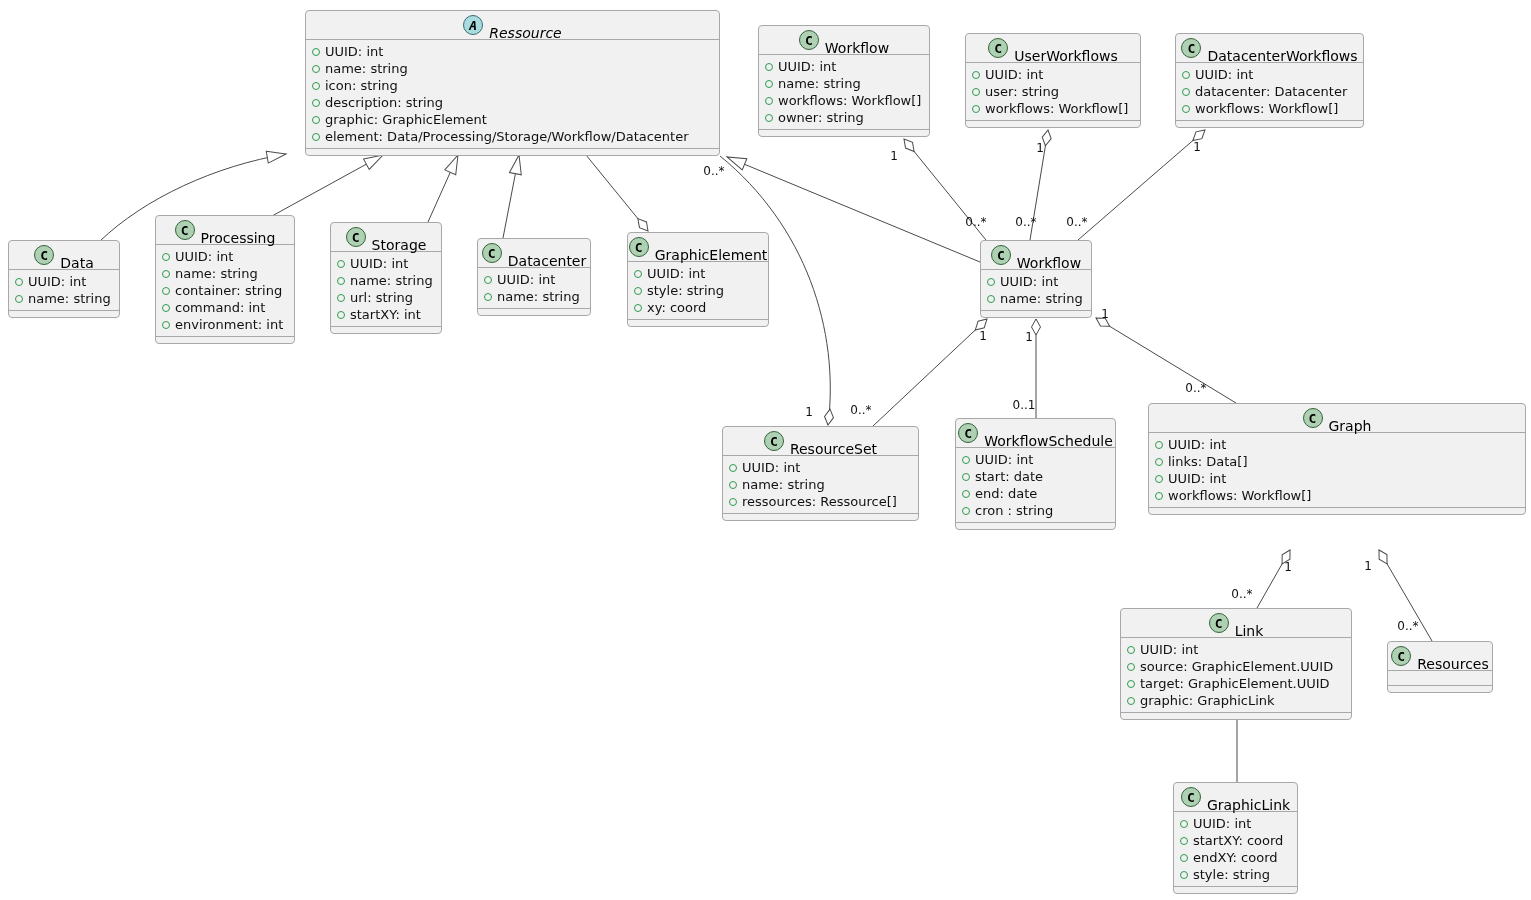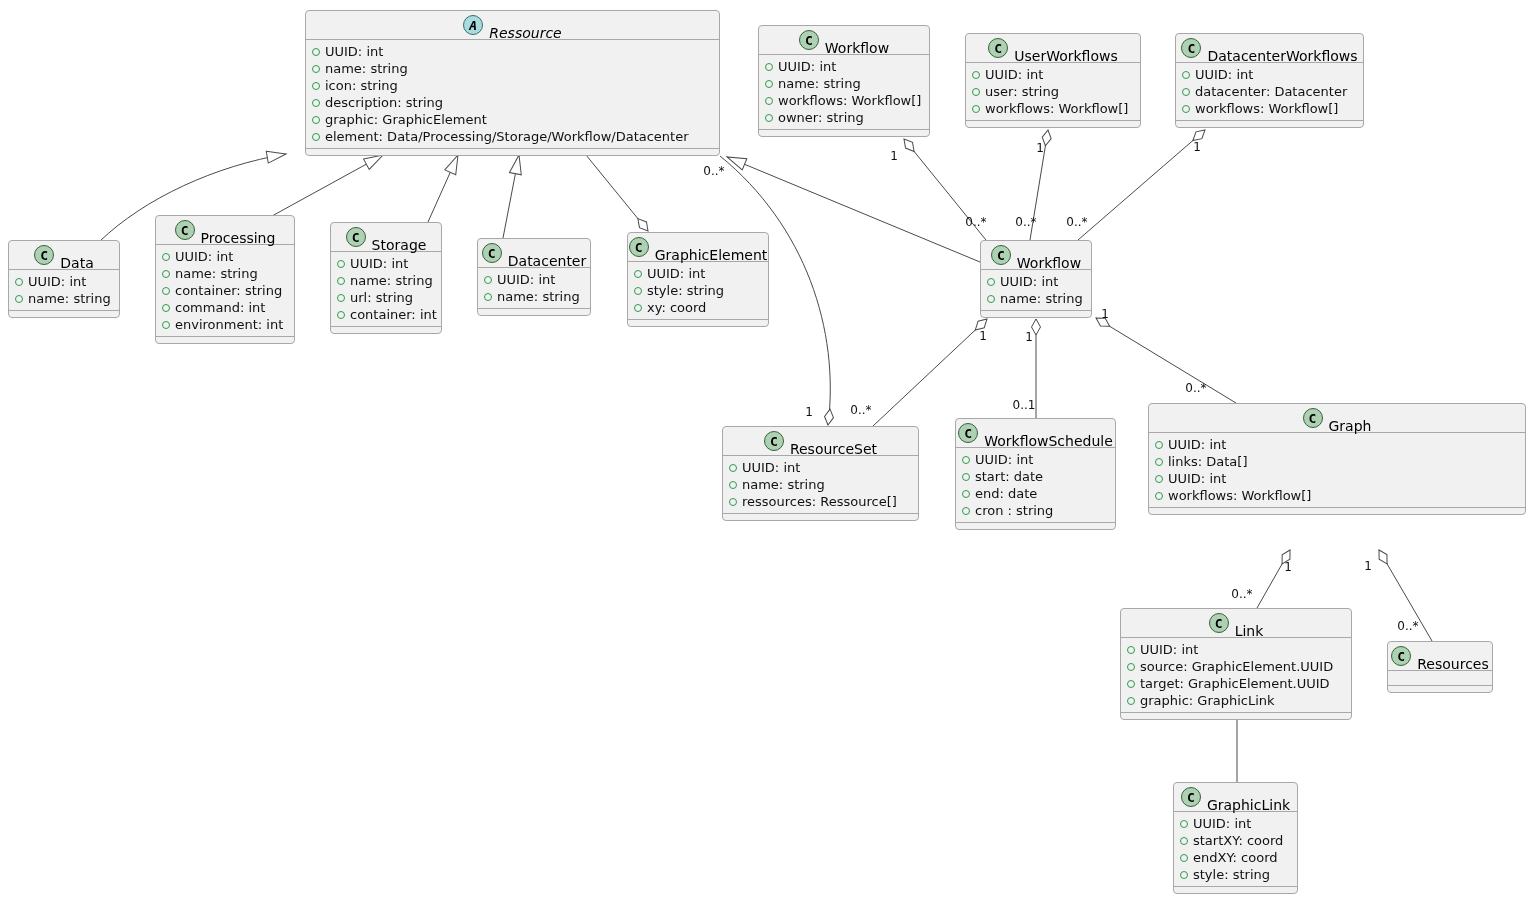--- a/index.html
+++ b/index.html
@@ -258,21 +258,21 @@
         <div class="attr">
           <span class="vis"></span>
           <span>name: string</span>
         </div>
         <div class="attr">
           <span class="vis"></span>
           <span>url: string</span>
         </div>
         <div class="attr">
           <span class="vis"></span>
-          <span>container: int</span>
+          <span>startXY: int</span>
         </div>
       </div>
       <div class="ft"></div>
     </div>
   <div class="cls" style="left:477px;top:238px;width:114px">
       <div class="hd">
         <span class="ic">C</span>
         <span class="nm">Datacenter</span>
       </div>
       <div class="attrs">

